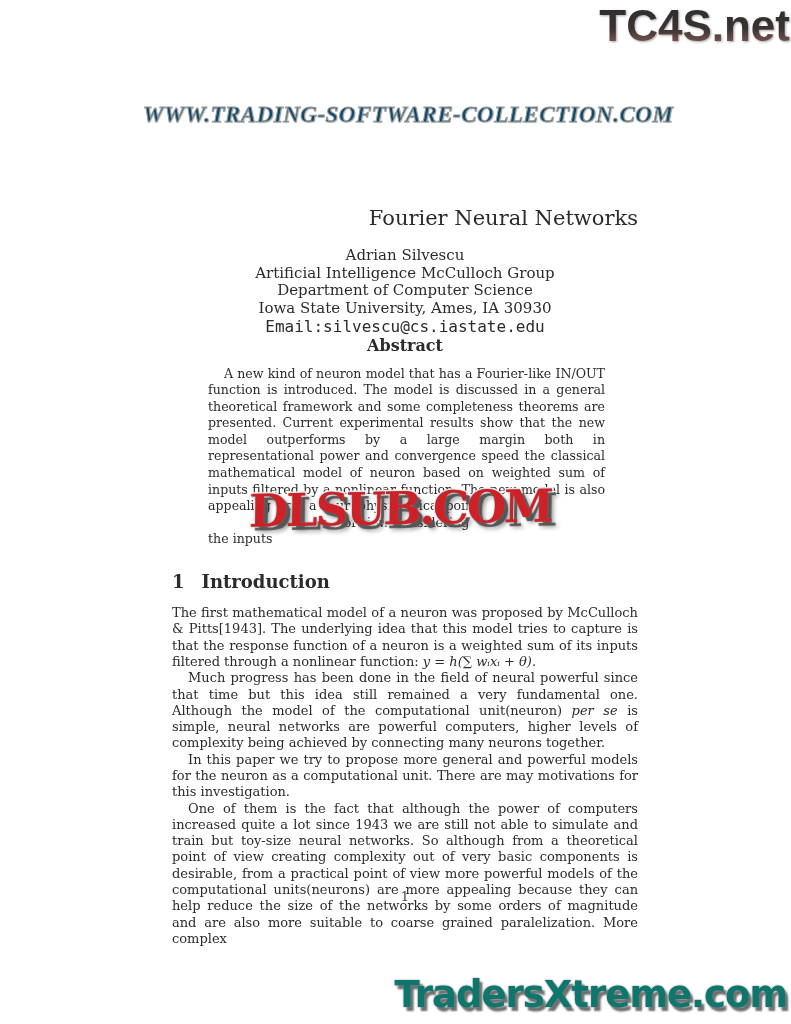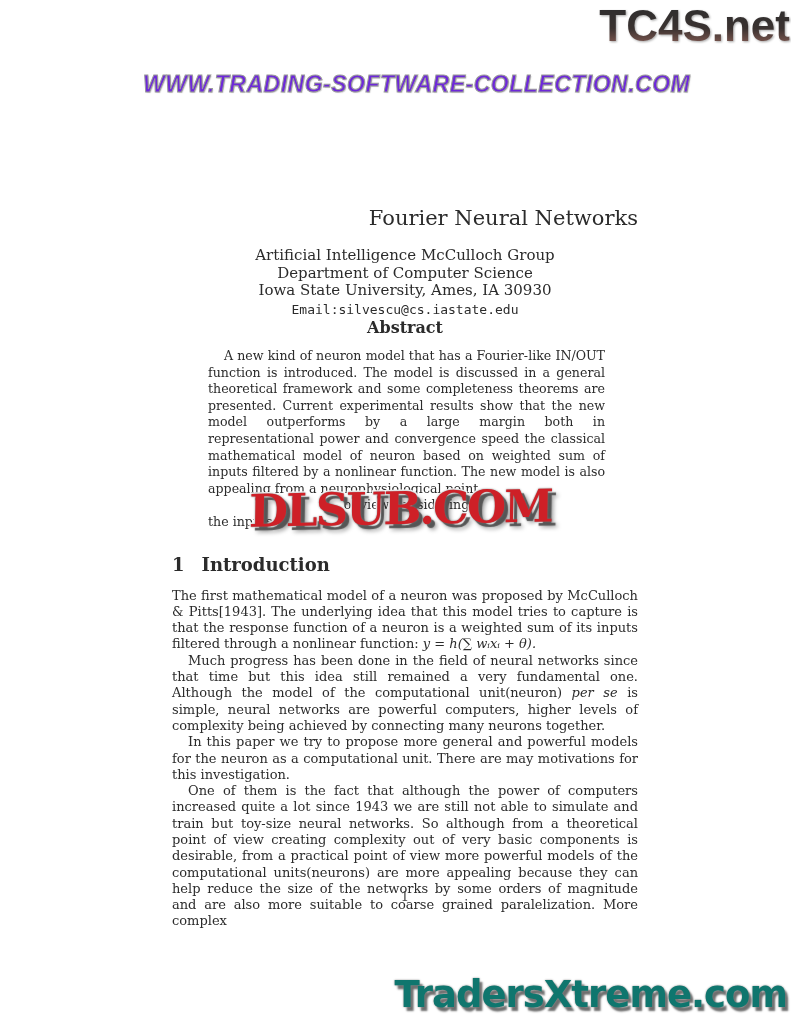--- a/index.html
+++ b/index.html
@@ -13,24 +13,24 @@
   .tc4s {
     position:absolute; top:2px; right:1px;
     font-family:"Liberation Sans", sans-serif; font-weight:bold;
     font-size:44px; letter-spacing:0px; line-height:48px;
     background:linear-gradient(180deg,#2e2e2e 10%,#3a3230 55%,#8f6158 95%);
     -webkit-background-clip:text; background-clip:text; color:transparent;
     filter:drop-shadow(1px 1px 1px rgba(0,0,0,0.35));
     transform:scaleY(1.02);
   }
   .trading {
-    position:absolute; top:71px; left:143px; width:500px;
-    font-family:Liberation Sans, sans-serif; font-weight:bold; font-style:italic;
+    position:absolute; top:102px; left:143px; width:500px;
+    font-family:Liberation Serif, serif; font-weight:bold; font-style:italic;
     font-size:23px; letter-spacing:0.5px; white-space:nowrap;
-    color:#6d28d9; -webkit-text-stroke:1px #9a9a9a;
+    color:#0c4a6e; -webkit-text-stroke:1px #9a9a9a;
     text-shadow:1px 1px 1px rgba(150,150,150,0.45);
   }
   .dlsub {
     position:absolute; top:482px; left:249px;
     font-family:"DejaVu Serif", serif; font-weight:bold;
     font-size:45px; letter-spacing:-2px; white-space:nowrap;
     color:#ce2027; -webkit-text-stroke:3px #ffffff; paint-order:stroke fill;
     text-shadow:0 0 2px #777777, 4px 4px 1px #555555, 6px 6px 4px rgba(0,0,0,0.35);
     transform:rotate(-1deg) skewX(-2deg);
   }
@@ -44,21 +44,21 @@
 
   
   .column { position:absolute; left:172px; top:205px; width:466px; }
   .title {
     margin:0; font-weight:normal; text-align:right;
     font-size:21px; line-height:26px;
   }
   .authors { margin-top:16px; text-align:center; font-size:15px; line-height:17.5px; }
   .email {
     font-family:"DejaVu Sans Mono", monospace;
-    font-size:13px; margin-top:1px;
+    font-size:16px; margin-top:1px;
   }
   .abs-head { text-align:center; font-weight:bold; font-size:16px; }
   .abs-body {
     margin:11px 33px 0 36px; font-size:12.6px; line-height:16.6px;
     text-align:justify;
   }
   .abs-body .lead { text-indent:16px; display:block; }
   .abs-frag { display:flex; justify-content:center; }
   .sec-head { margin-top:23px; font-weight:bold; font-size:18px; }
   .sec-num { margin-right:17px; }
@@ -79,20 +79,21 @@
 
   <div class="tc4s">TC4S.net</div>
 
   <div class="trading">WWW.TRADING-SOFTWARE-COLLECTION.COM</div>
 
   <div class="column">
 
     <h1 class="title">Fourier Neural Networks</h1>
 
     <div class="authors">
+      <div>Adrian Silvescu</div>
       <div>Artificial Intelligence McCulloch Group</div>
       <div>Department of Computer Science</div>
       <div>Iowa State University, Ames, IA 30930</div>
       <div class="email">Email:silvescu@cs.iastate.edu</div>
     </div>
 
     <div class="abs-head">Abstract</div>
 
     <div class="abs-body">
       <span class="lead">A new kind of neuron model that has a Fourier-like IN/OUT function is introduced. The model is discussed in a general theoretical framework and some completeness theorems are presented. Current experimental results show that the new model outperforms by a large margin both in representational power and convergence speed the classical mathematical model of neuron based on weighted sum of inputs filtered by a nonlinear function. The new model is also appealing from a neurophysiological point</span>
@@ -102,21 +103,21 @@
       </div>
       <div>the inputs</div>
     </div>
 
     <div class="sec-head">
       <span class="sec-num">1</span><span>Introduction</span>
     </div>
 
     <div class="body-text">
       <p class="noindent"><span>The first mathematical model of a neuron was proposed by McCulloch &amp; Pitts[1943]. The underlying idea that this model tries to capture is that the response function of a neuron is a weighted sum of its inputs filtered through a nonlinear function: </span><span class="math">y = h(∑ wᵢxᵢ + θ).</span></p>
-      <p><span>Much progress has been done in the field of neural networks since that time but this idea still remained a very fundamental one. Although the model of the computational unit(neuron) </span><span class="em">per se</span><span> is simple, neural networks are powerful computers, higher levels of complexity being achieved by connecting many neurons together.</span></p>
+      <p><span>Much progress has been done in the field of neural powerful since that time but this idea still remained a very fundamental one. Although the model of the computational unit(neuron) </span><span class="em">per se</span><span> is simple, neural networks are powerful computers, higher levels of complexity being achieved by connecting many neurons together.</span></p>
       <p>In this paper we try to propose more general and powerful models for the neuron as a computational unit. There are may motivations for this investigation.</p>
       <p>One of them is the fact that although the power of computers increased quite a lot since 1943 we are still not able to simulate and train but toy-size neural networks. So although from a theoretical point of view creating complexity out of very basic components is desirable, from a practical point of view more powerful models of the computational units(neurons) are more appealing because they can help reduce the size of the networks by some orders of magnitude and are also more suitable to coarse grained paralelization. More complex</p>
     </div>
 
   </div>
 
   <div class="dlsub">DLSUB.COM</div>
 
   <div class="pagenum">1</div>
 

